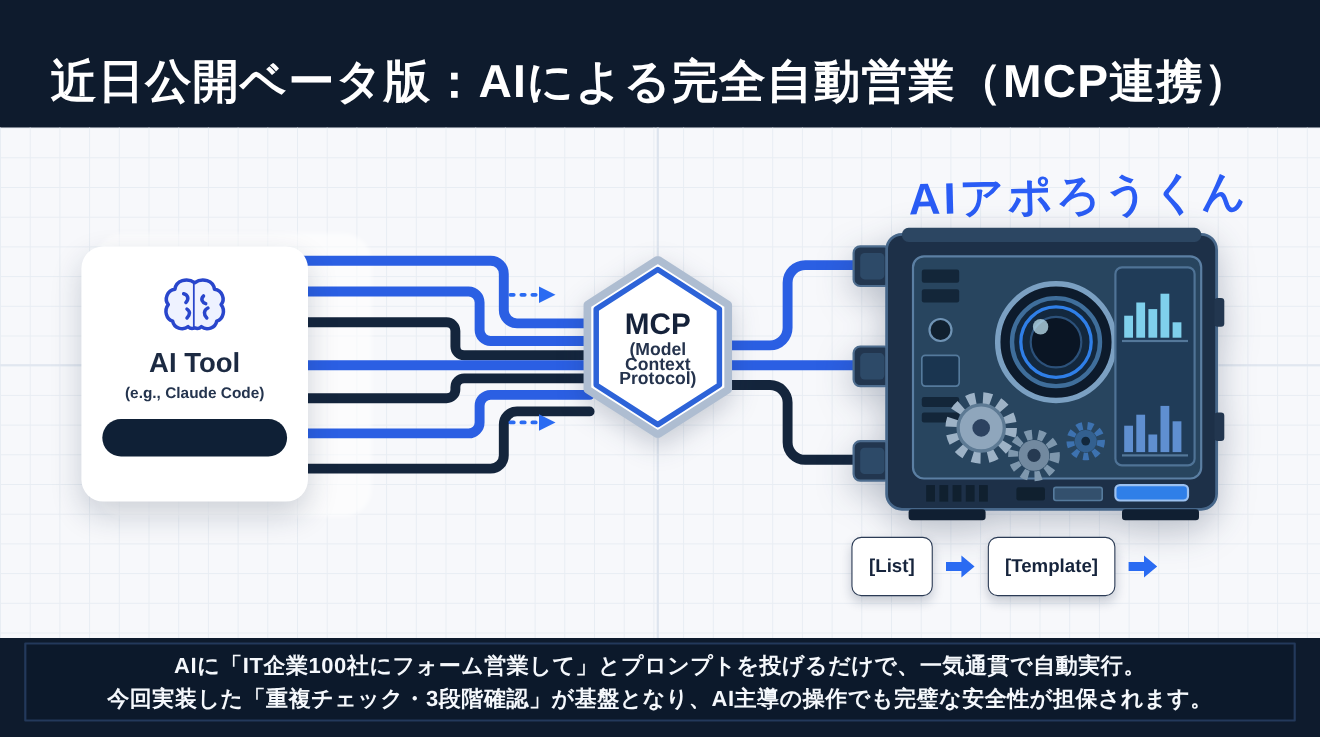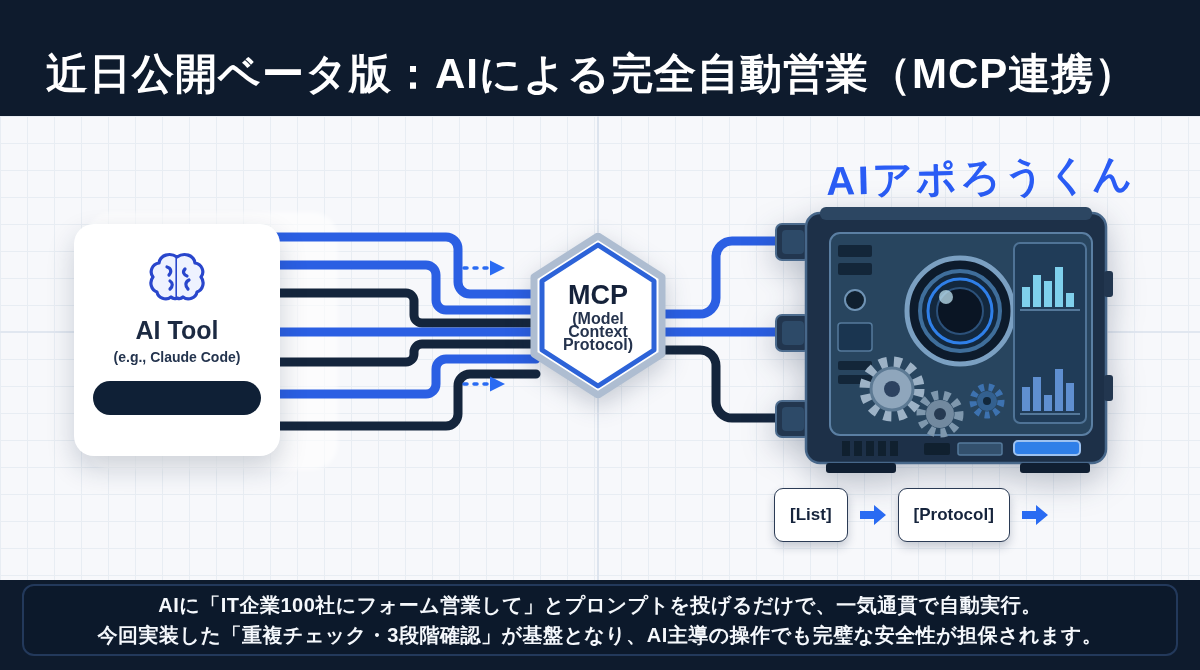--- a/index.html
+++ b/index.html
@@ -55,21 +55,21 @@
   .flow{position:absolute;left:774px;top:372px;display:flex;align-items:center;gap:10px;z-index:4;}
   .flow-step{
     height:52px;background:#ffffff;border:1.5px solid #2b3b55;border-radius:9px;
     display:flex;align-items:center;padding:0 15px;
     font-size:17px;font-weight:800;color:#16243c;
     box-shadow:0 5px 10px rgba(21,39,71,.22);white-space:nowrap;
   }
   .flow-arrow{display:flex;align-items:center;}
   .footer{
     position:absolute;left:22px;top:584px;width:1156px;height:72px;box-sizing:border-box;
-    background:#0c192b;border:2px solid #23395b;border-radius:12px;
+    background:#0c192b;border:2px solid #23395b;border-radius:1px;
     display:flex;flex-direction:column;align-items:center;justify-content:center;gap:3px;
   }
   .footer-line{font-size:20px;font-weight:700;color:#f5f8fc;letter-spacing:.5px;white-space:nowrap;}
 </style>
 </head>
 <body>
 
 <h1 class="page-title">近日公開ベータ版：AIによる完全自動営業（MCP連携）</h1>
 
 <div class="main">
@@ -193,21 +193,21 @@
     </svg>
   </div>
 
   <div class="flow">
     <div class="flow-step">[List]</div>
     <span class="flow-arrow">
       <svg width="30" height="24" viewBox="0 0 30 24">
           <polygon points="2,8 16,8 16,2 28,12 16,22 16,16 2,16" fill="#2a6bf2"></polygon>
         </svg>
     </span>
-    <div class="flow-step">[Protocol]</div>
+    <div class="flow-step">[Template]</div>
     <span class="flow-arrow">
       <svg width="30" height="24" viewBox="0 0 30 24">
           <polygon points="2,8 16,8 16,2 28,12 16,22 16,16 2,16" fill="#2a6bf2"></polygon>
         </svg>
     </span>
   </div>
 
 </div>
 
 <div class="footer">

